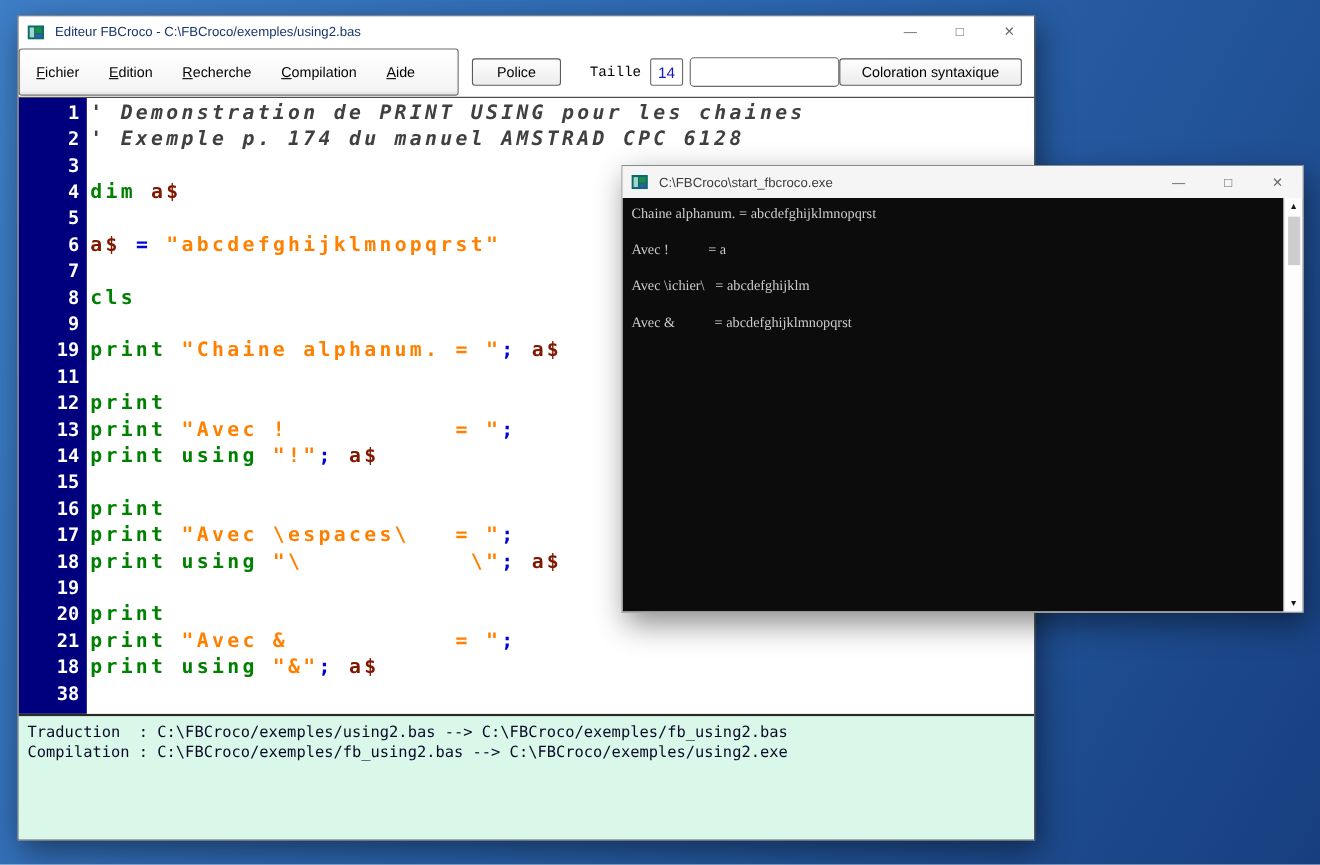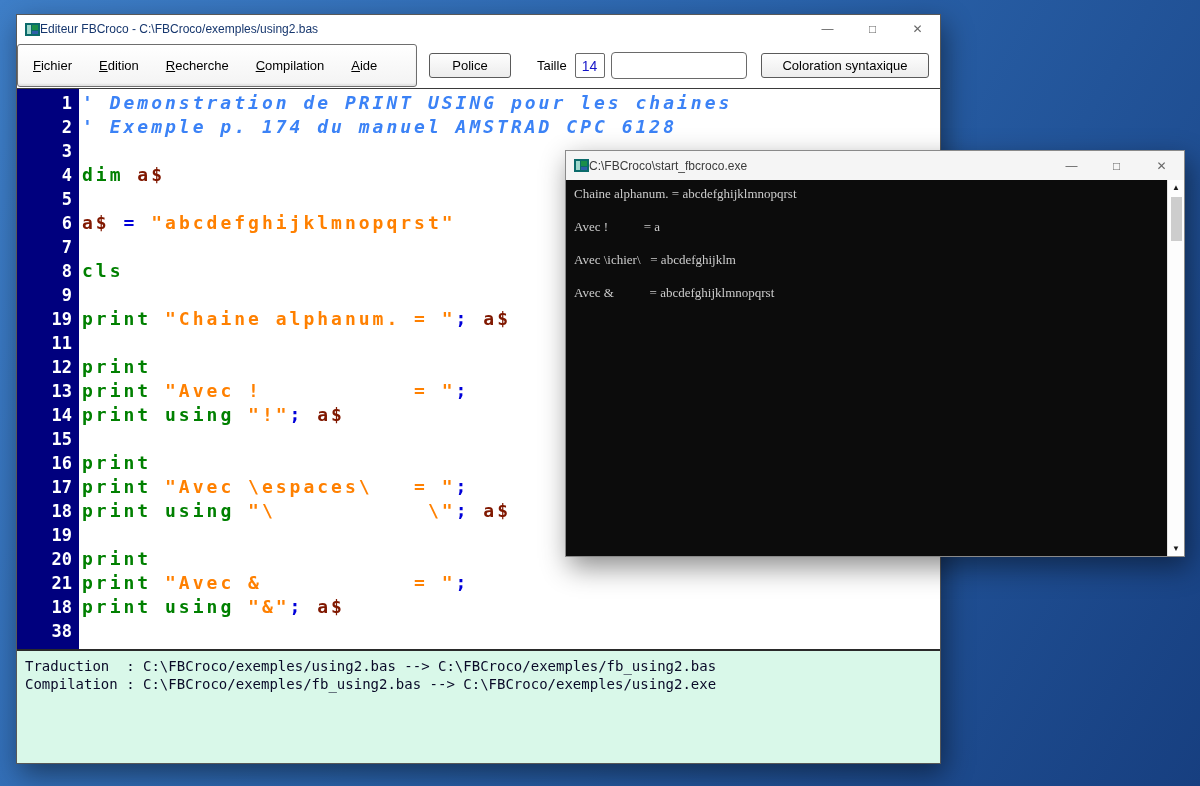--- a/index.html
+++ b/index.html
@@ -10,41 +10,41 @@
     position:relative;
   }
 
   .window { position:absolute; background:#fff; border:1px solid #585858; box-shadow:4px 10px 26px rgba(0,0,0,.45); }
 
   
   #editor-window { left:16px; top:14px; width:925px; height:750px; display:flex; flex-direction:column; z-index:1; }
 
   .titlebar { height:28px; display:flex; align-items:center; padding-left:8px; background:#ffffff; flex:0 0 auto; }
   .app-icon { width:15px; height:13px; display:inline-flex; }
-  .title { font-size:12px; margin-left:0; white-space:nowrap; }
+  .title { font-size:12px; margin-left:10px; white-space:nowrap; }
   #editor-window .title { color:#17376e; }
   .win-controls { margin-left:auto; display:flex; height:100%; }
   .win-btn { width:45px; display:flex; align-items:center; justify-content:center; color:#666; font-size:12px; cursor:default; }
 
   .toolbar-row { height:46px; display:flex; align-items:center; padding:0 11px 0 0; border-bottom:1px solid #3a3a3a; flex:0 0 auto; background:#fff; }
   .menu-panel { height:43px; width:400px; border:1px solid #6e6e6e; border-radius:3px; display:flex; align-items:center; padding:12px 15px; gap:27px; background:linear-gradient(#ffffff,#f3f3f3); box-shadow:inset 0 -2px 2px rgba(0,0,0,.07); flex:0 0 auto; }
   .menu-item { font-size:13px; color:#000; white-space:nowrap; cursor:default; }
   .btn { border:1px solid #5a5a5a; border-radius:3px; background:linear-gradient(#fefefe,#ececec); font-size:13px; color:#000; padding:4px 0; text-align:center; font-family:"Liberation Sans",sans-serif; }
   #police-btn { width:82px; margin-left:12px; }
-  .taille-label { font-size:13px; color:#000; margin-left:26px; }
+  .taille-label { font-size:13px; color:#000; margin-left:26px;font-family:Liberation Mono, monospace; }
   #taille-input { width:30px; height:25px; border:1px solid #6a6a6a; border-radius:2px; color:#1414c8; font-size:14px; text-align:center; margin-left:8px; font-family:"Liberation Sans",sans-serif; }
   #font-box { width:136px; height:27px; border:1px solid #6a6a6a; border-radius:4px; margin-left:6px; background:#fff; }
   #coloration-btn { width:168px; margin-left:auto; }
 
   .editor-body { flex:1 1 auto; display:flex; overflow:hidden; }
   .gutter { width:62px; background:#00007e; color:#ffffff; font-family:"DejaVu Sans Mono",monospace; font-weight:bold; font-size:17px; line-height:24px; text-align:right; padding:2px 7px 0 0; flex:0 0 auto; }
   .gutter div { min-height:24px; }
   .code-area { flex:1; background:#fff; padding:2px 0 0 3px; font-family:"DejaVu Sans Mono",monospace; font-weight:bold; font-size:18px; line-height:24px; letter-spacing:3px; white-space:pre; overflow:hidden; }
   .code-line { min-height:24px; }
-  .tk-comment { color:#3b82f6; font-style:italic; }
+  .tk-comment { color:#404040; font-style:italic; }
   .tk-kw      { color:#008000; }
   .tk-str     { color:#ff8000; }
   .tk-var     { color:#801800; }
   .tk-op      { color:#0000d9; }
   .tk-plain   { color:#000000; }
 
   .output-panel { flex:0 0 114px; background:#d9f8e9; border-top:2px solid #2a2a2a; padding:6px 8px 0 8px; font-family:"DejaVu Sans Mono",monospace; font-size:14px; line-height:18px; color:#0a0a28; white-space:pre; overflow:hidden; }
   .output-panel div { min-height:18px; }
 
   

